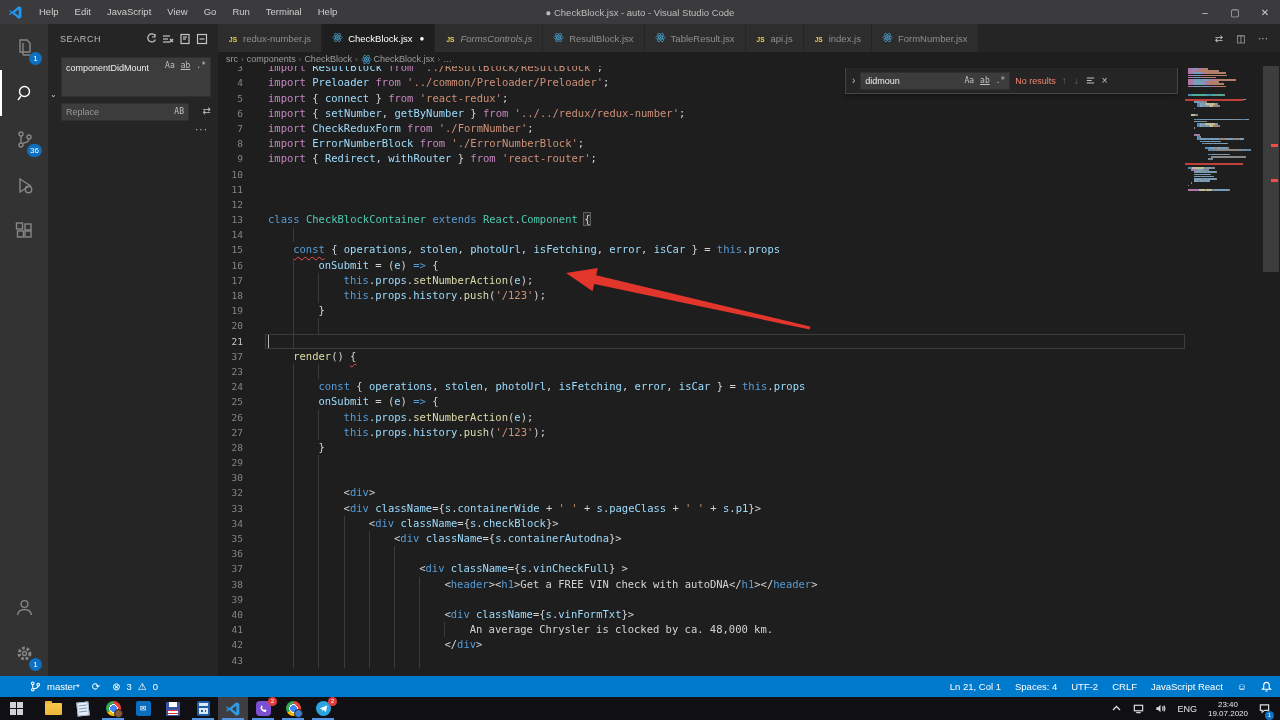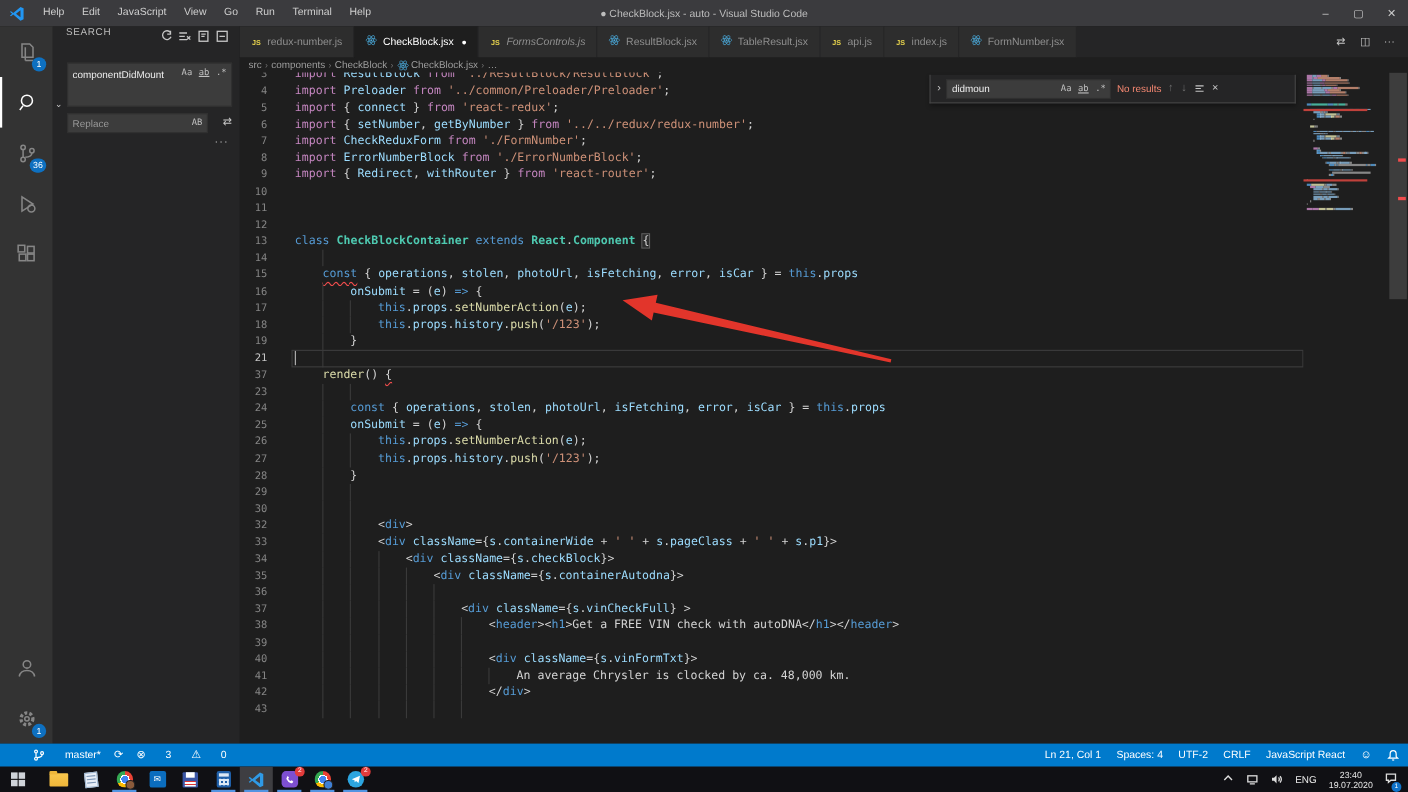--- a/index.html
+++ b/index.html
@@ -26,21 +26,21 @@
   .act-slot svg { width:21px; height:21px; stroke:#868686; fill:none; stroke-width:1.4; }
   .act-slot.active svg { stroke:#ffffff; }
   .act-badge { position:absolute; right:6px; bottom:5px; min-width:13px; height:13px; padding:0 3px;
                border-radius:7px; background:#0e70c0; color:#fff; font-size:8px; line-height:13px;
                text-align:center; }
   #act-bottom { position:absolute; bottom:0; left:0; width:48px; }
 
   
   #sidebar { position:absolute; left:48px; top:24px; width:170px; bottom:44px; background:#252526;
              color:#cccccc; }
-  #search-header { display:flex; height:30px; padding:0 8px 0 12px; }
+  #search-header { display:flex; align-items:center; height:30px; padding:0 8px 0 12px; }
   #search-title { font-size:9px; letter-spacing:.6px; color:#bbbbbb; flex:1; }
   .hdr-ico { width:17px; height:17px; display:flex; align-items:center; justify-content:center; }
   .hdr-ico svg { width:12px; height:12px; stroke:#c5c5c5; fill:none; stroke-width:1.2; }
   #toggle-replace { position:absolute; left:2px; top:66px; font-size:8px; color:#cccccc; width:10px; }
   #search-box { position:absolute; left:13px; top:33px; width:150px; height:40px; background:#3c3c3c;
                 border:1px solid #303030; }
   #search-query { position:absolute; left:4px; top:2px; width:108px; font-size:9px; line-height:17px;
                   color:#eeeeee; word-break:break-all; font-family:"Liberation Sans",sans-serif; }
   .box-icons { position:absolute; right:3px; top:3px; display:flex; gap:4px; }
   .opt-ico { font-size:8px; color:#c0c0c0; font-family:"DejaVu Sans Mono",monospace; padding:0 1px; }
@@ -76,21 +76,21 @@
 
   
   #codearea { position:absolute; left:0; top:42px; right:0; bottom:0; overflow:hidden; }
   #codelines { position:absolute; left:0; top:-5.8px; right:0; }
   .code-row { position:relative; height:15.2px; line-height:15.2px; white-space:pre;
               font-family:"DejaVu Sans Mono",monospace; font-size:10.5px; }
   .ln { position:absolute; left:0; width:25px; text-align:right; color:#858585; font-size:9.5px; }
   .ln.cur { color:#c6c6c6; }
   .lc { position:absolute; left:50px; top:0; height:100%; }
   .gd { position:absolute; top:0; bottom:0; width:1px; background:#3a3a3a; }
-  .tk-kw { color:#c586c0; } .tk-kb { color:#569cd6; } .tk-ty { color:#4ec9b0;font-weight:bold; }
+  .tk-kw { color:#c586c0; } .tk-kb { color:#569cd6; } .tk-ty { color:#4ec9b0; }
   .tk-id { color:#9cdcfe; } .tk-fn { color:#dcdcaa; } .tk-st { color:#ce9178; }
   .tk-pl { color:#d4d4d4; } .tk-tg { color:#569cd6; }
   .tk-er { color:#569cd6; text-decoration:underline wavy #f14c4c 1px; text-underline-offset:2.5px; }
   .tk-ew { color:#d4d4d4; text-decoration:underline wavy #f14c4c 1px; text-underline-offset:2.5px; }
   .tk-bm { color:#d4d4d4; outline:1px solid #5f5f5f; background:rgba(90,90,90,.25); }
   .curline { position:absolute; left:47px; right:95px; top:0; height:15.2px;
              border:1px solid #3c3c3d; }
   .cursor { position:absolute; left:50px; top:1px; width:1.3px; height:13px; background:#b8b8b8; }
 
   
@@ -112,21 +112,21 @@
   #find-status { font-size:9px; color:#f48771; white-space:nowrap; }
   .find-btn { color:#6d6d6d; font-size:10px; padding:0 1px; }
   .find-btn.en { color:#c5c5c5; }
 
   
   #annotation-arrow { position:absolute; left:540px; top:255px; pointer-events:none; z-index:50; }
 
   
   #statusbar { position:absolute; left:0; bottom:23px; width:1280px; height:21px; background:#007acc;
                color:#ffffff; display:flex; align-items:center; font-size:9.5px; }
-  .sb-item { display:flex; align-items:center; gap:18px; margin-right:12px; white-space:nowrap; }
+  .sb-item { display:flex; align-items:center; gap:6px; margin-right:12px; white-space:nowrap; }
   .sb-ico { font-size:10px; line-height:10px; }
   #sb-left { display:flex; margin-left:30px; }
   #sb-right { display:flex; margin-left:auto; margin-right:8px; }
   #sb-right .sb-item { margin-right:0; margin-left:14px; }
   .sb-svg { width:11px; height:11px; stroke:#ffffff; fill:none; stroke-width:1.2; }
 
   
   #taskbar { position:absolute; left:0; bottom:0; width:1280px; height:23px; background:#101014;
              display:flex; align-items:center; }
   #start-btn { width:32px; height:23px; display:flex; align-items:center; justify-content:center; }
@@ -411,20 +411,21 @@
           <div class="code-row"><span class="ln">10</span><span class="lc" style="padding-left: 0px;"></span></div>
           <div class="code-row"><span class="ln">11</span><span class="lc" style="padding-left: 0px;"></span></div>
           <div class="code-row"><span class="ln">12</span><span class="lc" style="padding-left: 0px;"></span></div>
           <div class="code-row"><span class="ln">13</span><span class="lc" style="padding-left: 0px;"><span class="tk-kb">class </span><span class="tk-ty">CheckBlockContainer </span><span class="tk-kb">extends </span><span class="tk-ty">React</span><span class="tk-pl">.</span><span class="tk-ty">Component</span><span class="tk-pl"> </span><span class="tk-bm">{</span></span></div>
           <div class="code-row"><div class="gd" style="left: 75.204px;"></div><span class="ln">14</span><span class="lc" style="padding-left: 0px;"></span></div>
           <div class="code-row"><span class="ln">15</span><span class="lc" style="padding-left: 25.204px;"><span class="tk-er">const</span><span class="tk-pl"> { </span><span class="tk-id">operations</span><span class="tk-pl">, </span><span class="tk-id">stolen</span><span class="tk-pl">, </span><span class="tk-id">photoUrl</span><span class="tk-pl">, </span><span class="tk-id">isFetching</span><span class="tk-pl">, </span><span class="tk-id">error</span><span class="tk-pl">, </span><span class="tk-id">isCar</span><span class="tk-pl"> } = </span><span class="tk-kb">this</span><span class="tk-pl">.</span><span class="tk-id">props</span></span></div>
           <div class="code-row"><div class="gd" style="left: 75.204px;"></div><span class="ln">16</span><span class="lc" style="padding-left: 50.408px;"><span class="tk-id">onSubmit</span><span class="tk-pl"> = (</span><span class="tk-id">e</span><span class="tk-pl">) </span><span class="tk-kb">=&gt;</span><span class="tk-pl"> {</span></span></div>
           <div class="code-row"><div class="gd" style="left: 75.204px;"></div><div class="gd" style="left: 100.408px;"></div><span class="ln">17</span><span class="lc" style="padding-left: 75.612px;"><span class="tk-kb">this</span><span class="tk-pl">.</span><span class="tk-id">props</span><span class="tk-pl">.</span><span class="tk-fn">setNumberAction</span><span class="tk-pl">(</span><span class="tk-id">e</span><span class="tk-pl">);</span></span></div>
           <div class="code-row"><div class="gd" style="left: 75.204px;"></div><div class="gd" style="left: 100.408px;"></div><span class="ln">18</span><span class="lc" style="padding-left: 75.612px;"><span class="tk-kb">this</span><span class="tk-pl">.</span><span class="tk-id">props</span><span class="tk-pl">.</span><span class="tk-id">history</span><span class="tk-pl">.</span><span class="tk-fn">push</span><span class="tk-pl">(</span><span class="tk-st">'/123'</span><span class="tk-pl">);</span></span></div>
           <div class="code-row"><div class="gd" style="left: 75.204px;"></div><span class="ln">19</span><span class="lc" style="padding-left: 50.408px;"><span class="tk-pl">}</span></span></div>
+          <div class="code-row"><div class="gd" style="left: 75.204px;"></div><div class="gd" style="left: 100.408px;"></div><span class="ln">20</span><span class="lc" style="padding-left: 0px;"></span></div>
           <div class="code-row"><div class="gd" style="left: 75.204px;"></div><div class="curline"></div><div class="cursor"></div><span class="ln cur">21</span><span class="lc" style="padding-left: 0px;"></span></div>
           <div class="code-row"><span class="ln">37</span><span class="lc" style="padding-left: 25.204px;"><span class="tk-fn">render</span><span class="tk-pl">() </span><span class="tk-ew">{</span></span></div>
           <div class="code-row"><div class="gd" style="left: 75.204px;"></div><div class="gd" style="left: 100.408px;"></div><span class="ln">23</span><span class="lc" style="padding-left: 0px;"></span></div>
           <div class="code-row"><div class="gd" style="left: 75.204px;"></div><span class="ln">24</span><span class="lc" style="padding-left: 50.408px;"><span class="tk-kb">const</span><span class="tk-pl"> { </span><span class="tk-id">operations</span><span class="tk-pl">, </span><span class="tk-id">stolen</span><span class="tk-pl">, </span><span class="tk-id">photoUrl</span><span class="tk-pl">, </span><span class="tk-id">isFetching</span><span class="tk-pl">, </span><span class="tk-id">error</span><span class="tk-pl">, </span><span class="tk-id">isCar</span><span class="tk-pl"> } = </span><span class="tk-kb">this</span><span class="tk-pl">.</span><span class="tk-id">props</span></span></div>
           <div class="code-row"><div class="gd" style="left: 75.204px;"></div><span class="ln">25</span><span class="lc" style="padding-left: 50.408px;"><span class="tk-id">onSubmit</span><span class="tk-pl"> = (</span><span class="tk-id">e</span><span class="tk-pl">) </span><span class="tk-kb">=&gt;</span><span class="tk-pl"> {</span></span></div>
           <div class="code-row"><div class="gd" style="left: 75.204px;"></div><div class="gd" style="left: 100.408px;"></div><span class="ln">26</span><span class="lc" style="padding-left: 75.612px;"><span class="tk-kb">this</span><span class="tk-pl">.</span><span class="tk-id">props</span><span class="tk-pl">.</span><span class="tk-fn">setNumberAction</span><span class="tk-pl">(</span><span class="tk-id">e</span><span class="tk-pl">);</span></span></div>
           <div class="code-row"><div class="gd" style="left: 75.204px;"></div><div class="gd" style="left: 100.408px;"></div><span class="ln">27</span><span class="lc" style="padding-left: 75.612px;"><span class="tk-kb">this</span><span class="tk-pl">.</span><span class="tk-id">props</span><span class="tk-pl">.</span><span class="tk-id">history</span><span class="tk-pl">.</span><span class="tk-fn">push</span><span class="tk-pl">(</span><span class="tk-st">'/123'</span><span class="tk-pl">);</span></span></div>
           <div class="code-row"><div class="gd" style="left: 75.204px;"></div><span class="ln">28</span><span class="lc" style="padding-left: 50.408px;"><span class="tk-pl">}</span></span></div>
           <div class="code-row"><div class="gd" style="left: 75.204px;"></div><div class="gd" style="left: 100.408px;"></div><span class="ln">29</span><span class="lc" style="padding-left: 0px;"></span></div>
           <div class="code-row"><div class="gd" style="left: 75.204px;"></div><div class="gd" style="left: 100.408px;"></div><span class="ln">30</span><span class="lc" style="padding-left: 0px;"></span></div>

